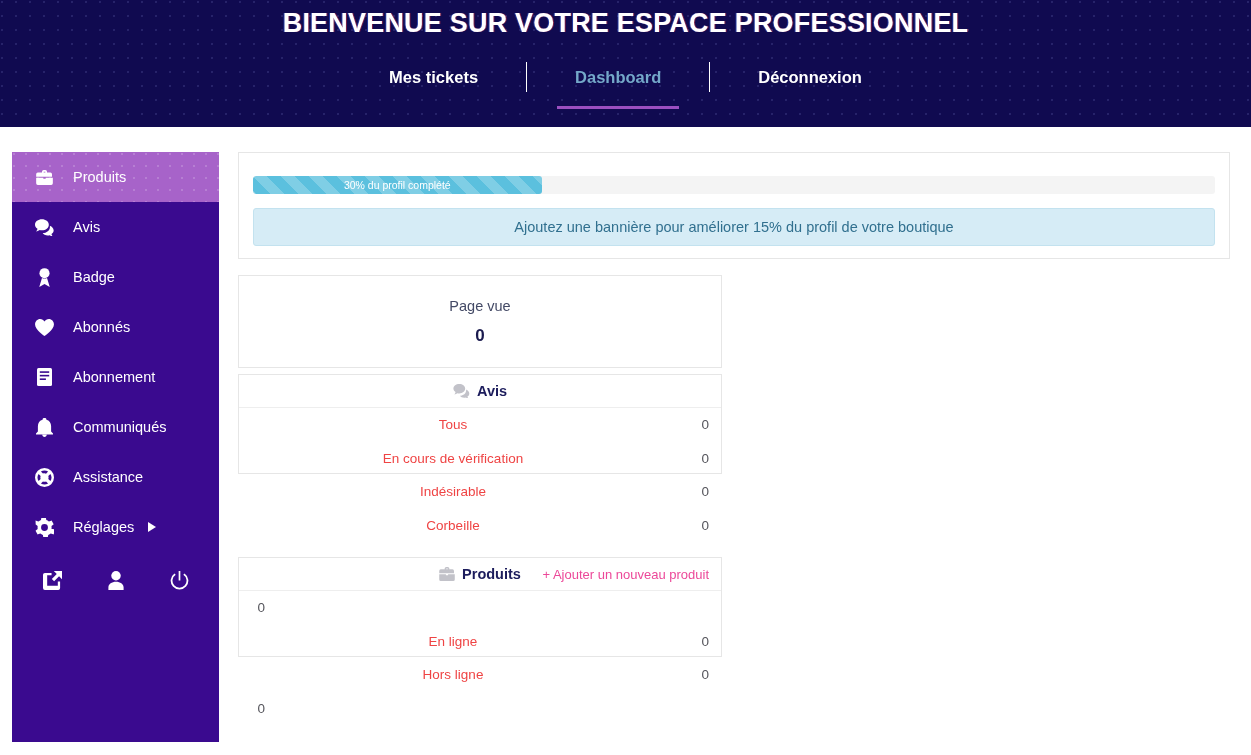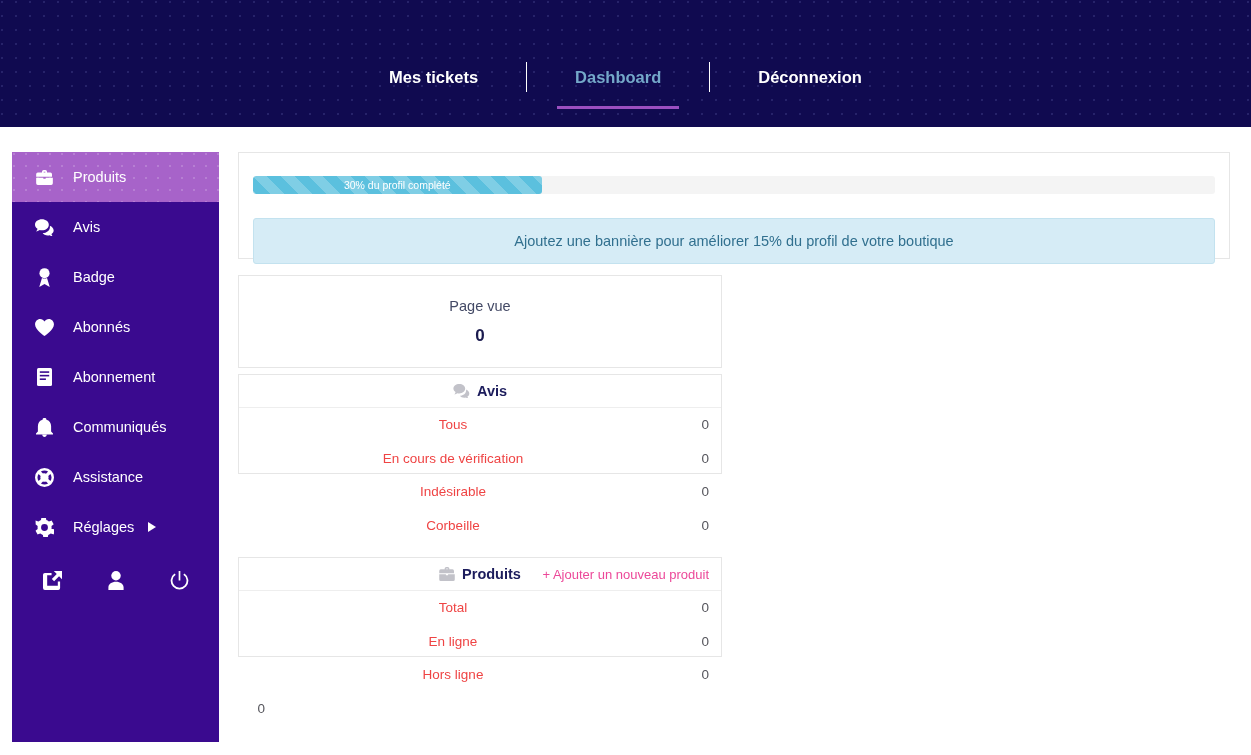--- a/index.html
+++ b/index.html
@@ -139,22 +139,22 @@
     border-radius: 3px;
     display: flex; align-items: center; justify-content: center;
   }
   .progress-label {
     color: #ffffff;
     font-size: 10.5px;
     line-height: 1;
     white-space: nowrap;
   }
   .banner-notice {
-    margin-top: 24px;
-    height: 46px;
+    margin-top: 14px;
+    height: 38px;
     background: #d6ecf6;
     border: 1px solid #c3e2ef;
     border-radius: 3px;
     display: flex; align-items: center; justify-content: center;
     color: #31708f;
     font-size: 14.5px;
     cursor: pointer;
   }
 
   
@@ -223,20 +223,21 @@
     color: #55555c;
     font-size: 13.5px;
     min-width: 14px;
     text-align: right;
   }
 </style>
 </head>
 <body>
 
 <div class="header">
+  <div class="header-title">BIENVENUE SUR VOTRE ESPACE PROFESSIONNEL</div>
   <div class="nav">
     <div class="nav-item">Mes tickets</div>
     <div class="nav-sep"></div>
     <div class="nav-item active">Dashboard</div>
     <div class="nav-sep"></div>
     <div class="nav-item">Déconnexion</div>
   </div>
 </div>
 
 <div class="sidebar">
@@ -399,21 +400,20 @@
         <span class="stat-head-icon">
           <svg width="16" height="14" viewBox="0 0 20 18">
               <path d="M7 2a2 2 0 0 1 2-2h2a2 2 0 0 1 2 2v1h4a2 2 0 0 1 2 2v3H9.8V7.2H10.2V8H0V5a2 2 0 0 1 2-2h5V2zm2 1h2V2H9v1zM0 9.2h8.6v1.4h2.8V9.2H20V16a2 2 0 0 1-2 2H2a2 2 0 0 1-2-2V9.2z"></path>
             </svg>
         </span>
         <span class="stat-head-title">Produits</span>
       </div>
       <span class="stat-head-action">+ Ajouter un nouveau produit</span>
     </div>
     <div class="stat-row">
-      <span class="stat-row-label">Total</span>
       <span class="stat-row-value">0</span>
     </div>
     <div class="stat-row">
       <span class="stat-row-label">En ligne</span>
       <span class="stat-row-value">0</span>
     </div>
     <div class="stat-row">
       <span class="stat-row-label">Hors ligne</span>
       <span class="stat-row-value">0</span>
     </div>

